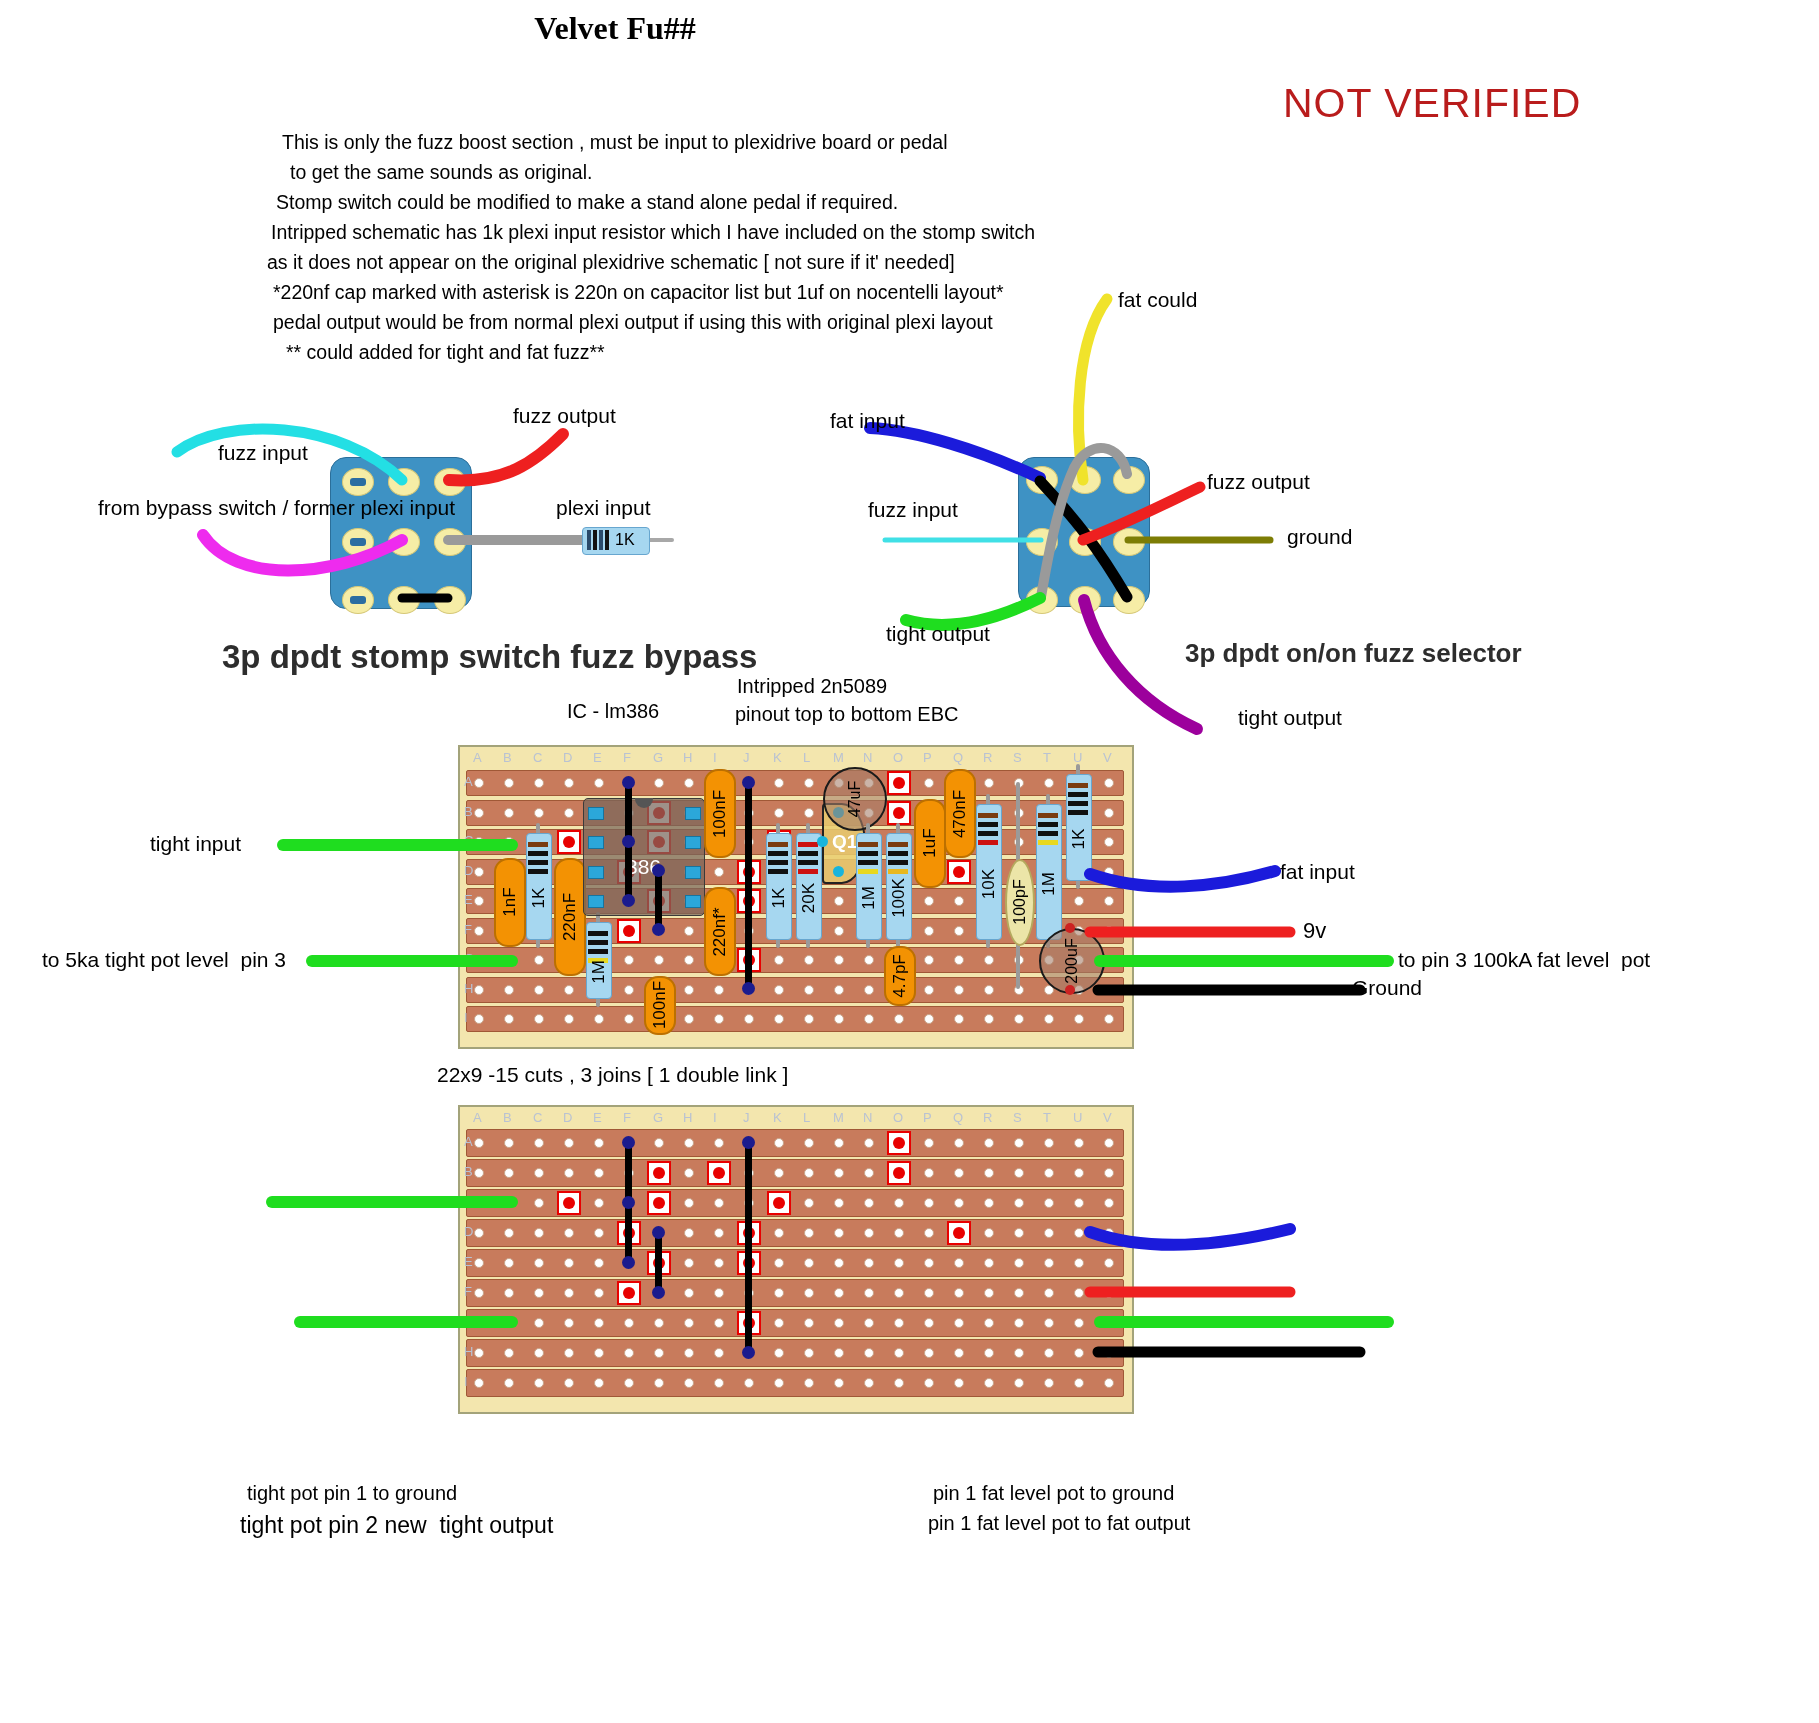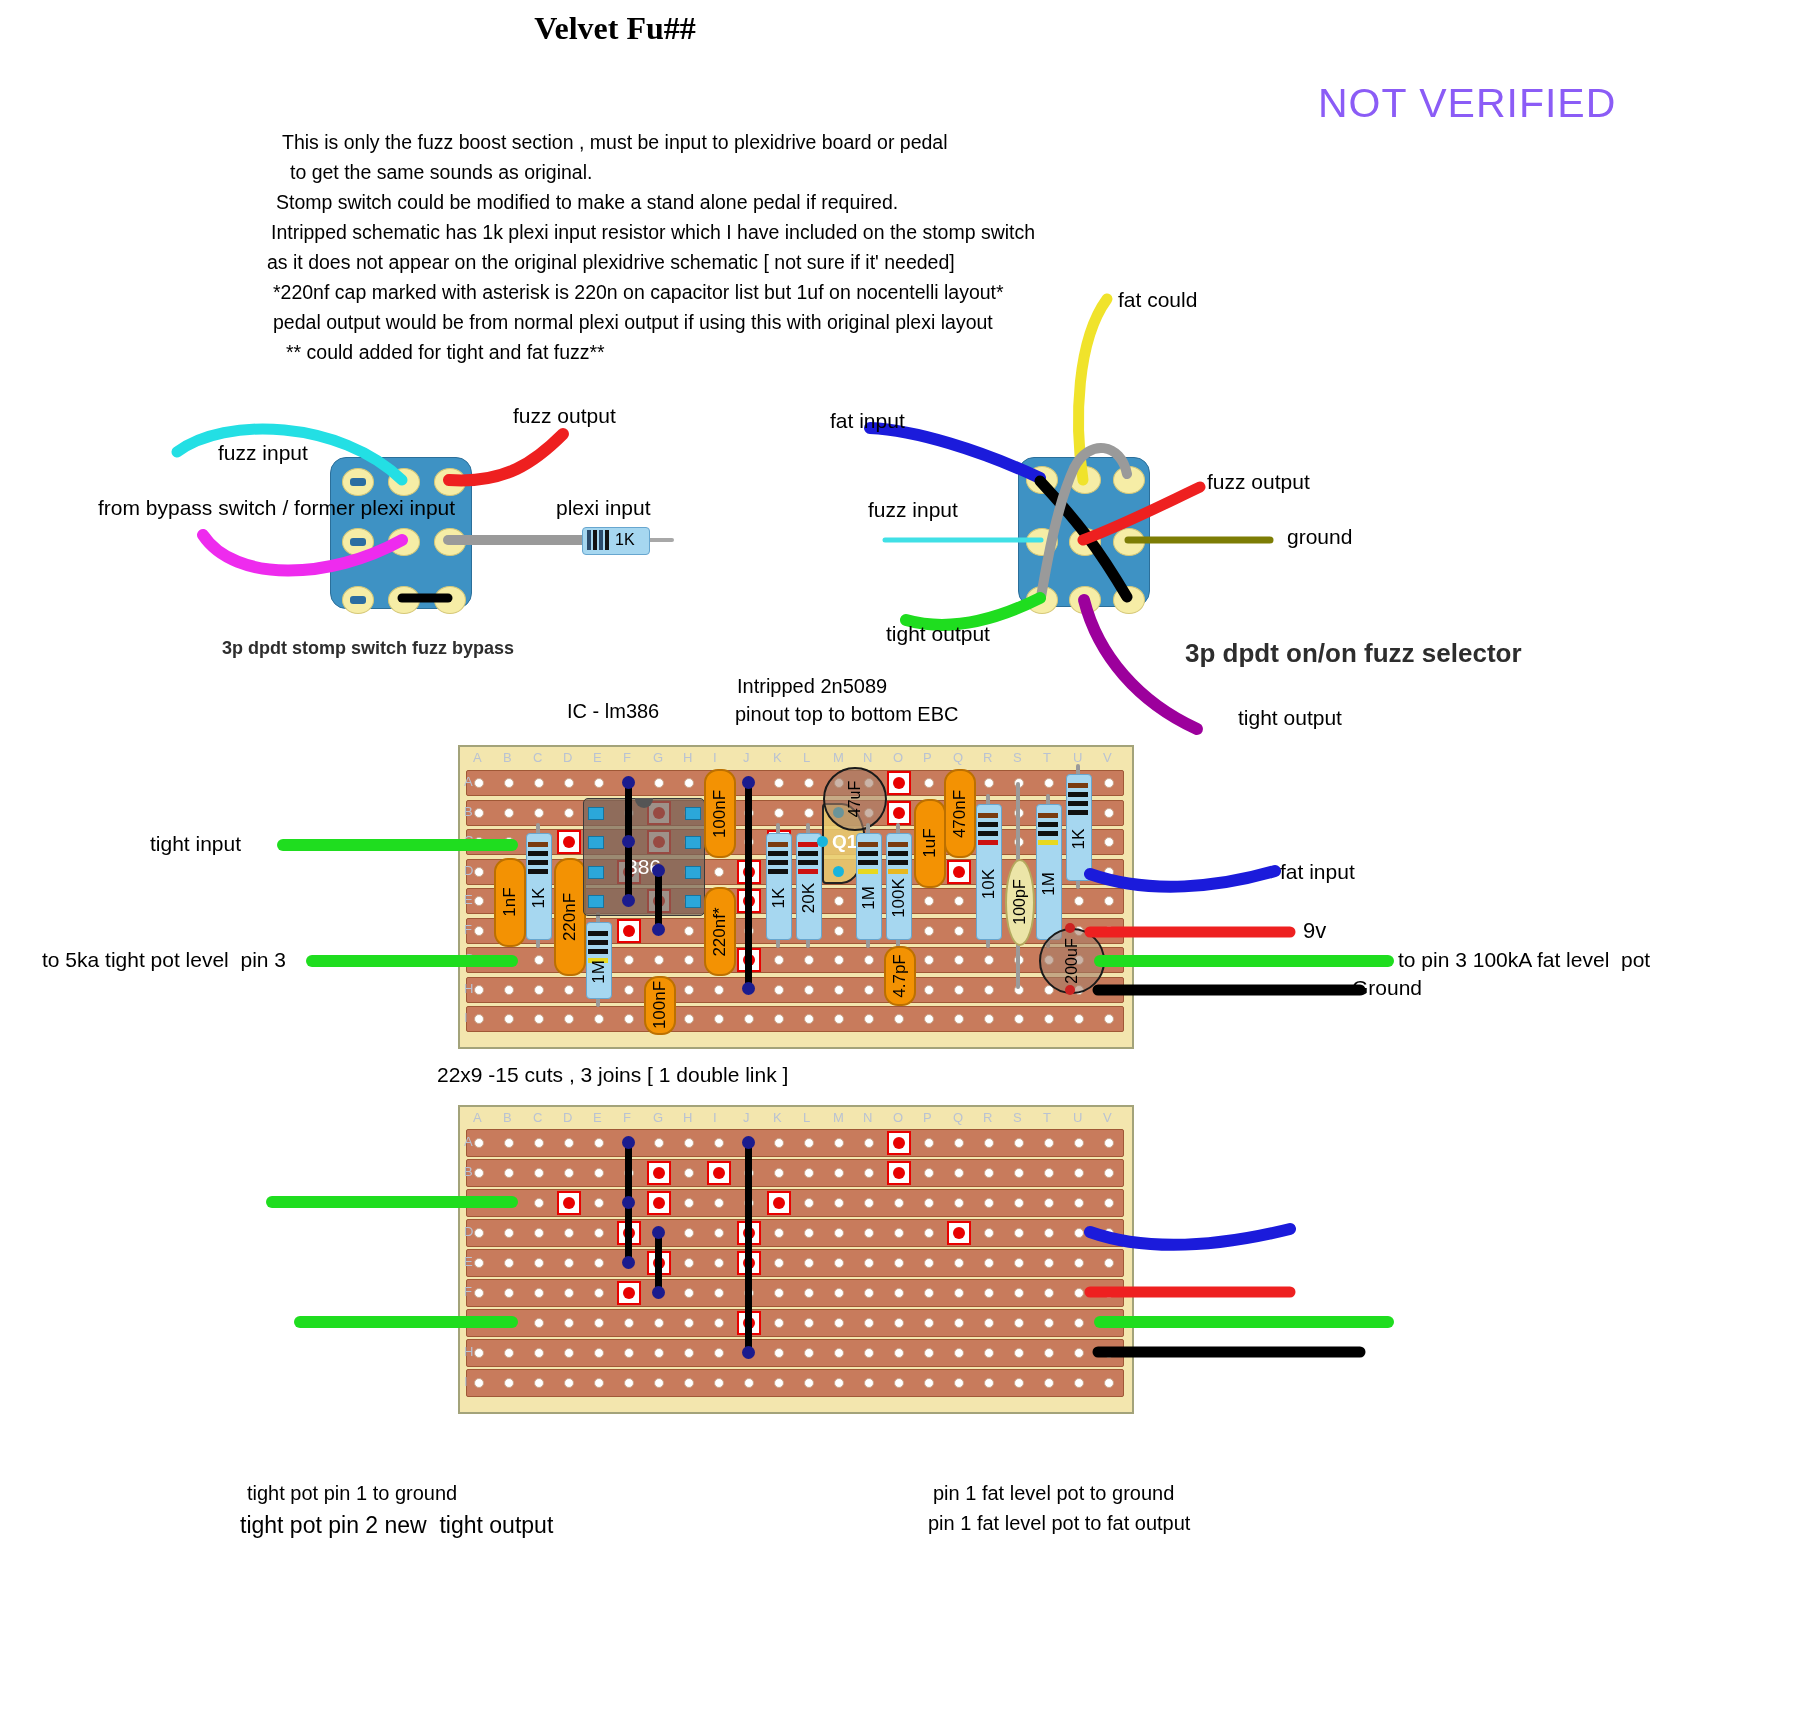--- a/index.html
+++ b/index.html
@@ -1,21 +1,21 @@
 <!DOCTYPE html>
 <html><head>
 <meta charset="utf-8">
 <style>
   html,body{margin:0;padding:0;background:#fff;}
   #canvas{position:relative;width:1819px;height:1723px;background:#ffffff;overflow:hidden;
           font-family:"Liberation Sans", sans-serif;color:#000;}
   .abs{position:absolute;}
   .title{font-family:"Liberation Serif", serif;font-weight:bold;font-size:32px;transform:translateX(-50%);}
   .subtitle{font-weight:bold;font-size:23px;}
-  .stamp{font-size:41px;color:#8b5cf6;letter-spacing:1px;margin-left:35px;}
+  .stamp{font-size:41px;color:#b91c1c;letter-spacing:1px;}
   .vlabel{position:absolute;transform:translate(-50%,-50%) rotate(-90deg);transform-origin:center;
           font-size:17px;white-space:nowrap;}
   svg{position:absolute;left:0;top:0;pointer-events:none;}
 </style>
 </head>
 <body>
 
 <div id="canvas">
   <div class="abs title" style="left:615px;top:10px;">Velvet Fu##</div>
   <div class="abs stamp" style="left:1283px;top:80px;">NOT VERIFIED</div>
@@ -803,21 +803,21 @@
       <div class="abs" style="left: 513px; top: 404px; font-size: 21px; font-weight: normal; color: rgb(0, 0, 0); white-space: pre;">fuzz output</div>
       <div class="abs" style="left: 98px; top: 496px; font-size: 21px; font-weight: normal; color: rgb(0, 0, 0); white-space: pre;">from bypass switch / former plexi input</div>
       <div class="abs" style="left: 556px; top: 496px; font-size: 21px; font-weight: normal; color: rgb(0, 0, 0); white-space: pre;">plexi input</div>
       <div class="abs" style="left: 1118px; top: 288px; font-size: 21px; font-weight: normal; color: rgb(0, 0, 0); white-space: pre;">fat could</div>
       <div class="abs" style="left: 830px; top: 409px; font-size: 21px; font-weight: normal; color: rgb(0, 0, 0); white-space: pre;">fat input</div>
       <div class="abs" style="left: 868px; top: 498px; font-size: 21px; font-weight: normal; color: rgb(0, 0, 0); white-space: pre;">fuzz input</div>
       <div class="abs" style="left: 1207px; top: 470px; font-size: 21px; font-weight: normal; color: rgb(0, 0, 0); white-space: pre;">fuzz output</div>
       <div class="abs" style="left: 1287px; top: 525px; font-size: 21px; font-weight: normal; color: rgb(0, 0, 0); white-space: pre;">ground</div>
       <div class="abs" style="left: 886px; top: 622px; font-size: 21px; font-weight: normal; color: rgb(0, 0, 0); white-space: pre;">tight output</div>
       <div class="abs" style="left: 1238px; top: 706px; font-size: 21px; font-weight: normal; color: rgb(0, 0, 0); white-space: pre;">tight output</div>
-      <div class="abs" style="left: 222px; top: 638px; font-size: 18px; font-weight: bold; color: rgb(45, 45, 45); white-space: pre;">3p dpdt stomp switch fuzz bypass</div>
+      <div class="abs" style="left: 222px; top: 638px; font-size: 33px; font-weight: bold; color: rgb(45, 45, 45); white-space: pre;">3p dpdt stomp switch fuzz bypass</div>
       <div class="abs" style="left: 1185px; top: 638px; font-size: 26px; font-weight: bold; color: rgb(45, 45, 45); white-space: pre;">3p dpdt on/on fuzz selector</div>
       <div class="abs" style="left: 567px; top: 700px; font-size: 20px; font-weight: normal; color: rgb(0, 0, 0); white-space: pre;">IC - lm386</div>
       <div class="abs" style="left: 737px; top: 675px; font-size: 20px; font-weight: normal; color: rgb(0, 0, 0); white-space: pre;">Intripped 2n5089</div>
       <div class="abs" style="left: 735px; top: 703px; font-size: 20px; font-weight: normal; color: rgb(0, 0, 0); white-space: pre;">pinout top to bottom EBC</div>
       <div class="abs" style="left: 150px; top: 832px; font-size: 21px; font-weight: normal; color: rgb(0, 0, 0); white-space: pre;">tight input</div>
       <div class="abs" style="left: 42px; top: 948px; font-size: 21px; font-weight: normal; color: rgb(0, 0, 0); white-space: pre;">to 5ka tight pot level  pin 3</div>
       <div class="abs" style="left: 1280px; top: 860px; font-size: 21px; font-weight: normal; color: rgb(0, 0, 0); white-space: pre;">fat input</div>
       <div class="abs" style="left: 1303px; top: 918px; font-size: 22px; font-weight: normal; color: rgb(0, 0, 0); white-space: pre;">9v</div>
       <div class="abs" style="left: 1398px; top: 948px; font-size: 21px; font-weight: normal; color: rgb(0, 0, 0); white-space: pre;">to pin 3 100kA fat level  pot</div>
       <div class="abs" style="left: 1352px; top: 976px; font-size: 21px; font-weight: normal; color: rgb(0, 0, 0); white-space: pre;">Ground</div>

